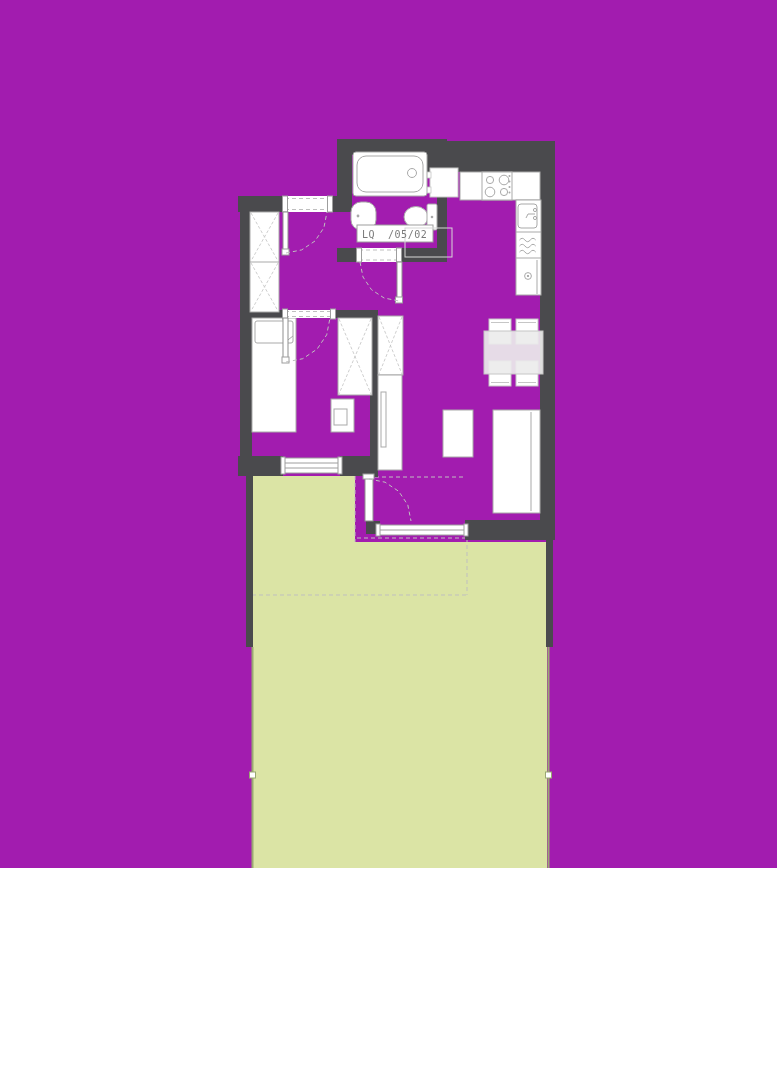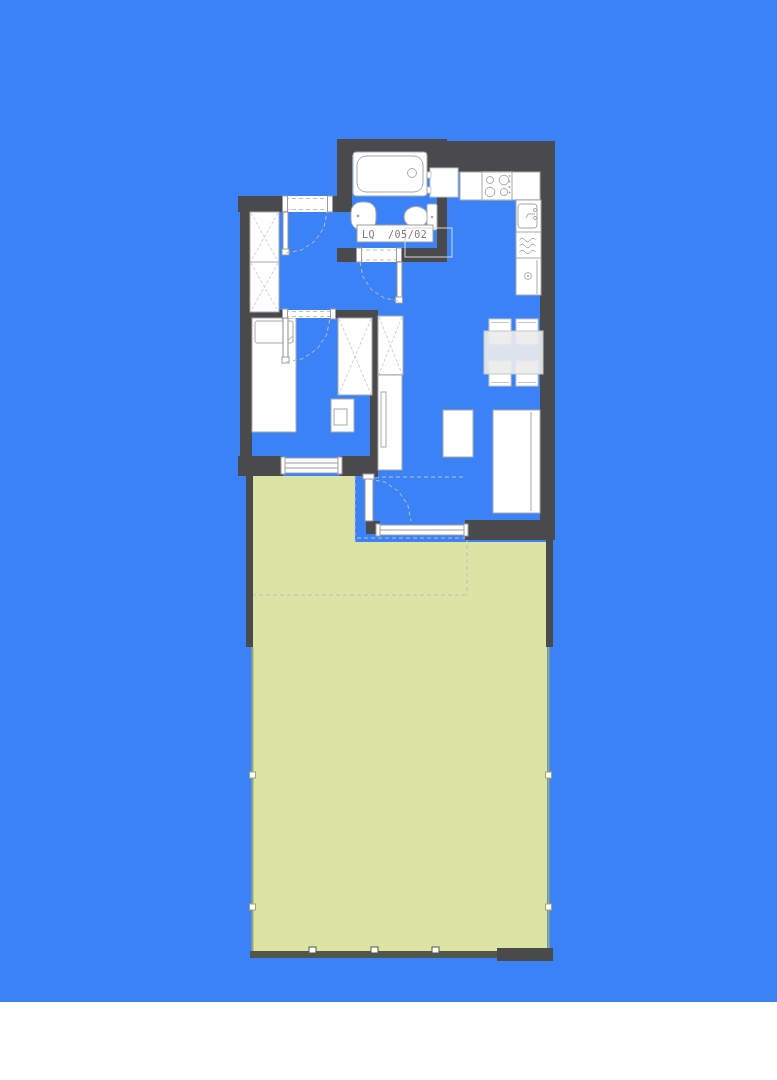--- a/index.html
+++ b/index.html
@@ -1,16 +1,16 @@
 <!DOCTYPE html>
 <html><head>
 <meta charset="utf-8">
 <style>
   html,body{margin:0;padding:0;background:#ffffff;}
-  .canvas{position:relative;width:777px;height:1002px;background:#3b82f6;overflow:hidden;
+  .canvas{position:relative;width:777px;height:868px;background:#a21caf;overflow:hidden;
           font-family:"DejaVu Sans",sans-serif;}
   svg{position:absolute;left:0;top:0;}
   .lbl{font-family:"DejaVu Sans Mono",monospace;font-size:10px;letter-spacing:0.5px;white-space:pre;}
 </style>
 </head>
 <body>
 
 <div class="canvas">
 <svg width="777" height="1080" viewBox="0 0 777 1080">
 

